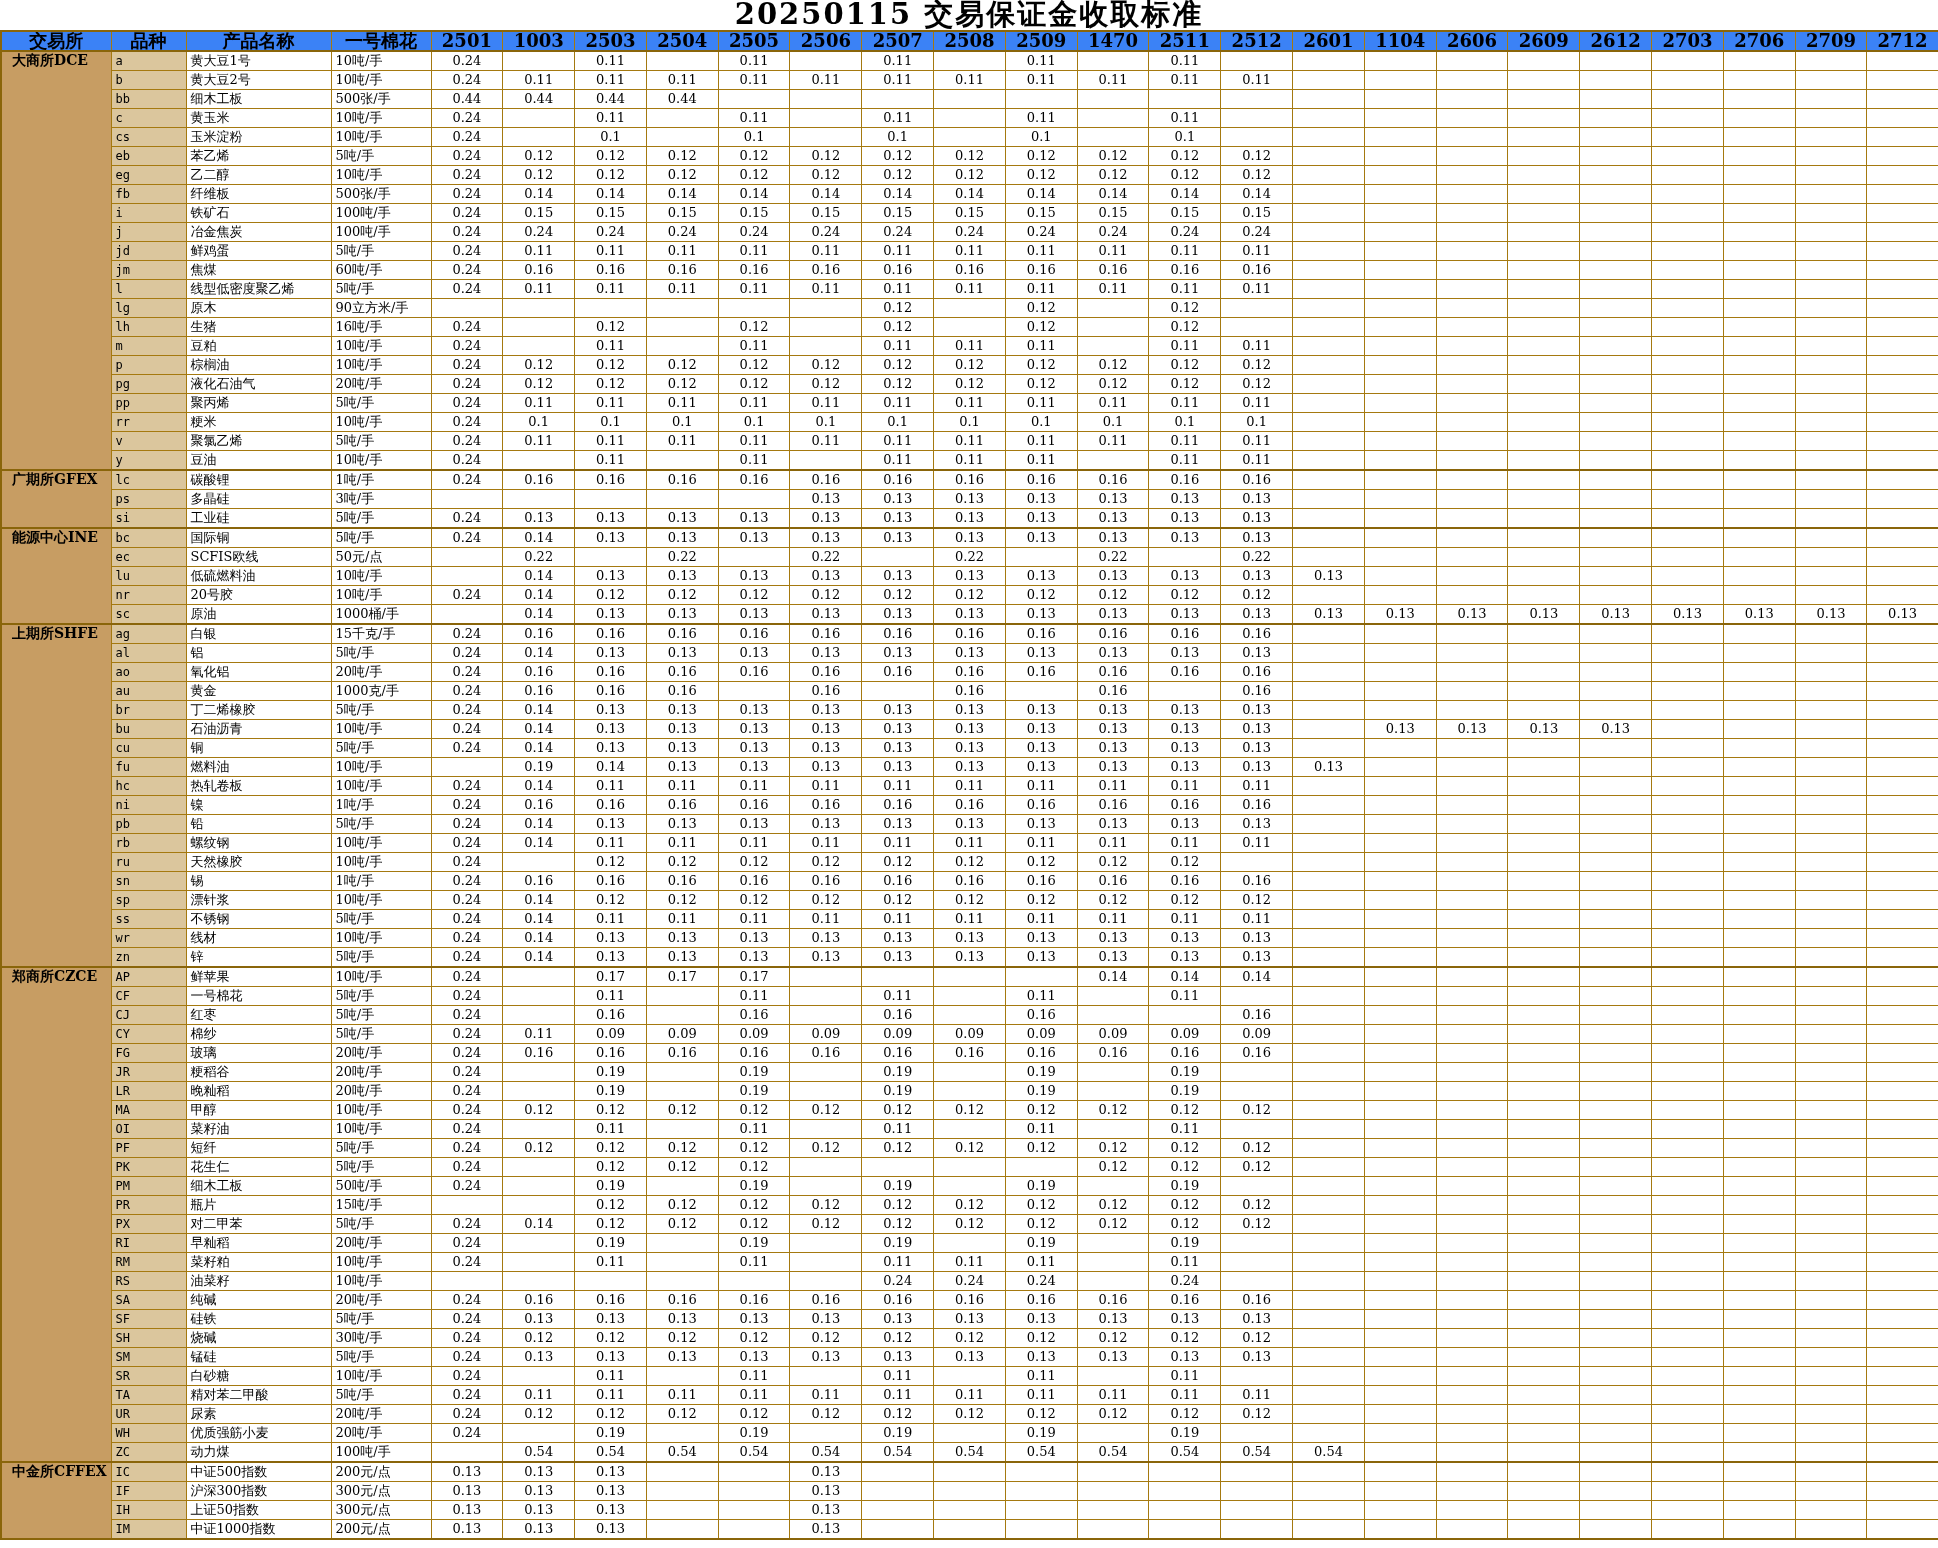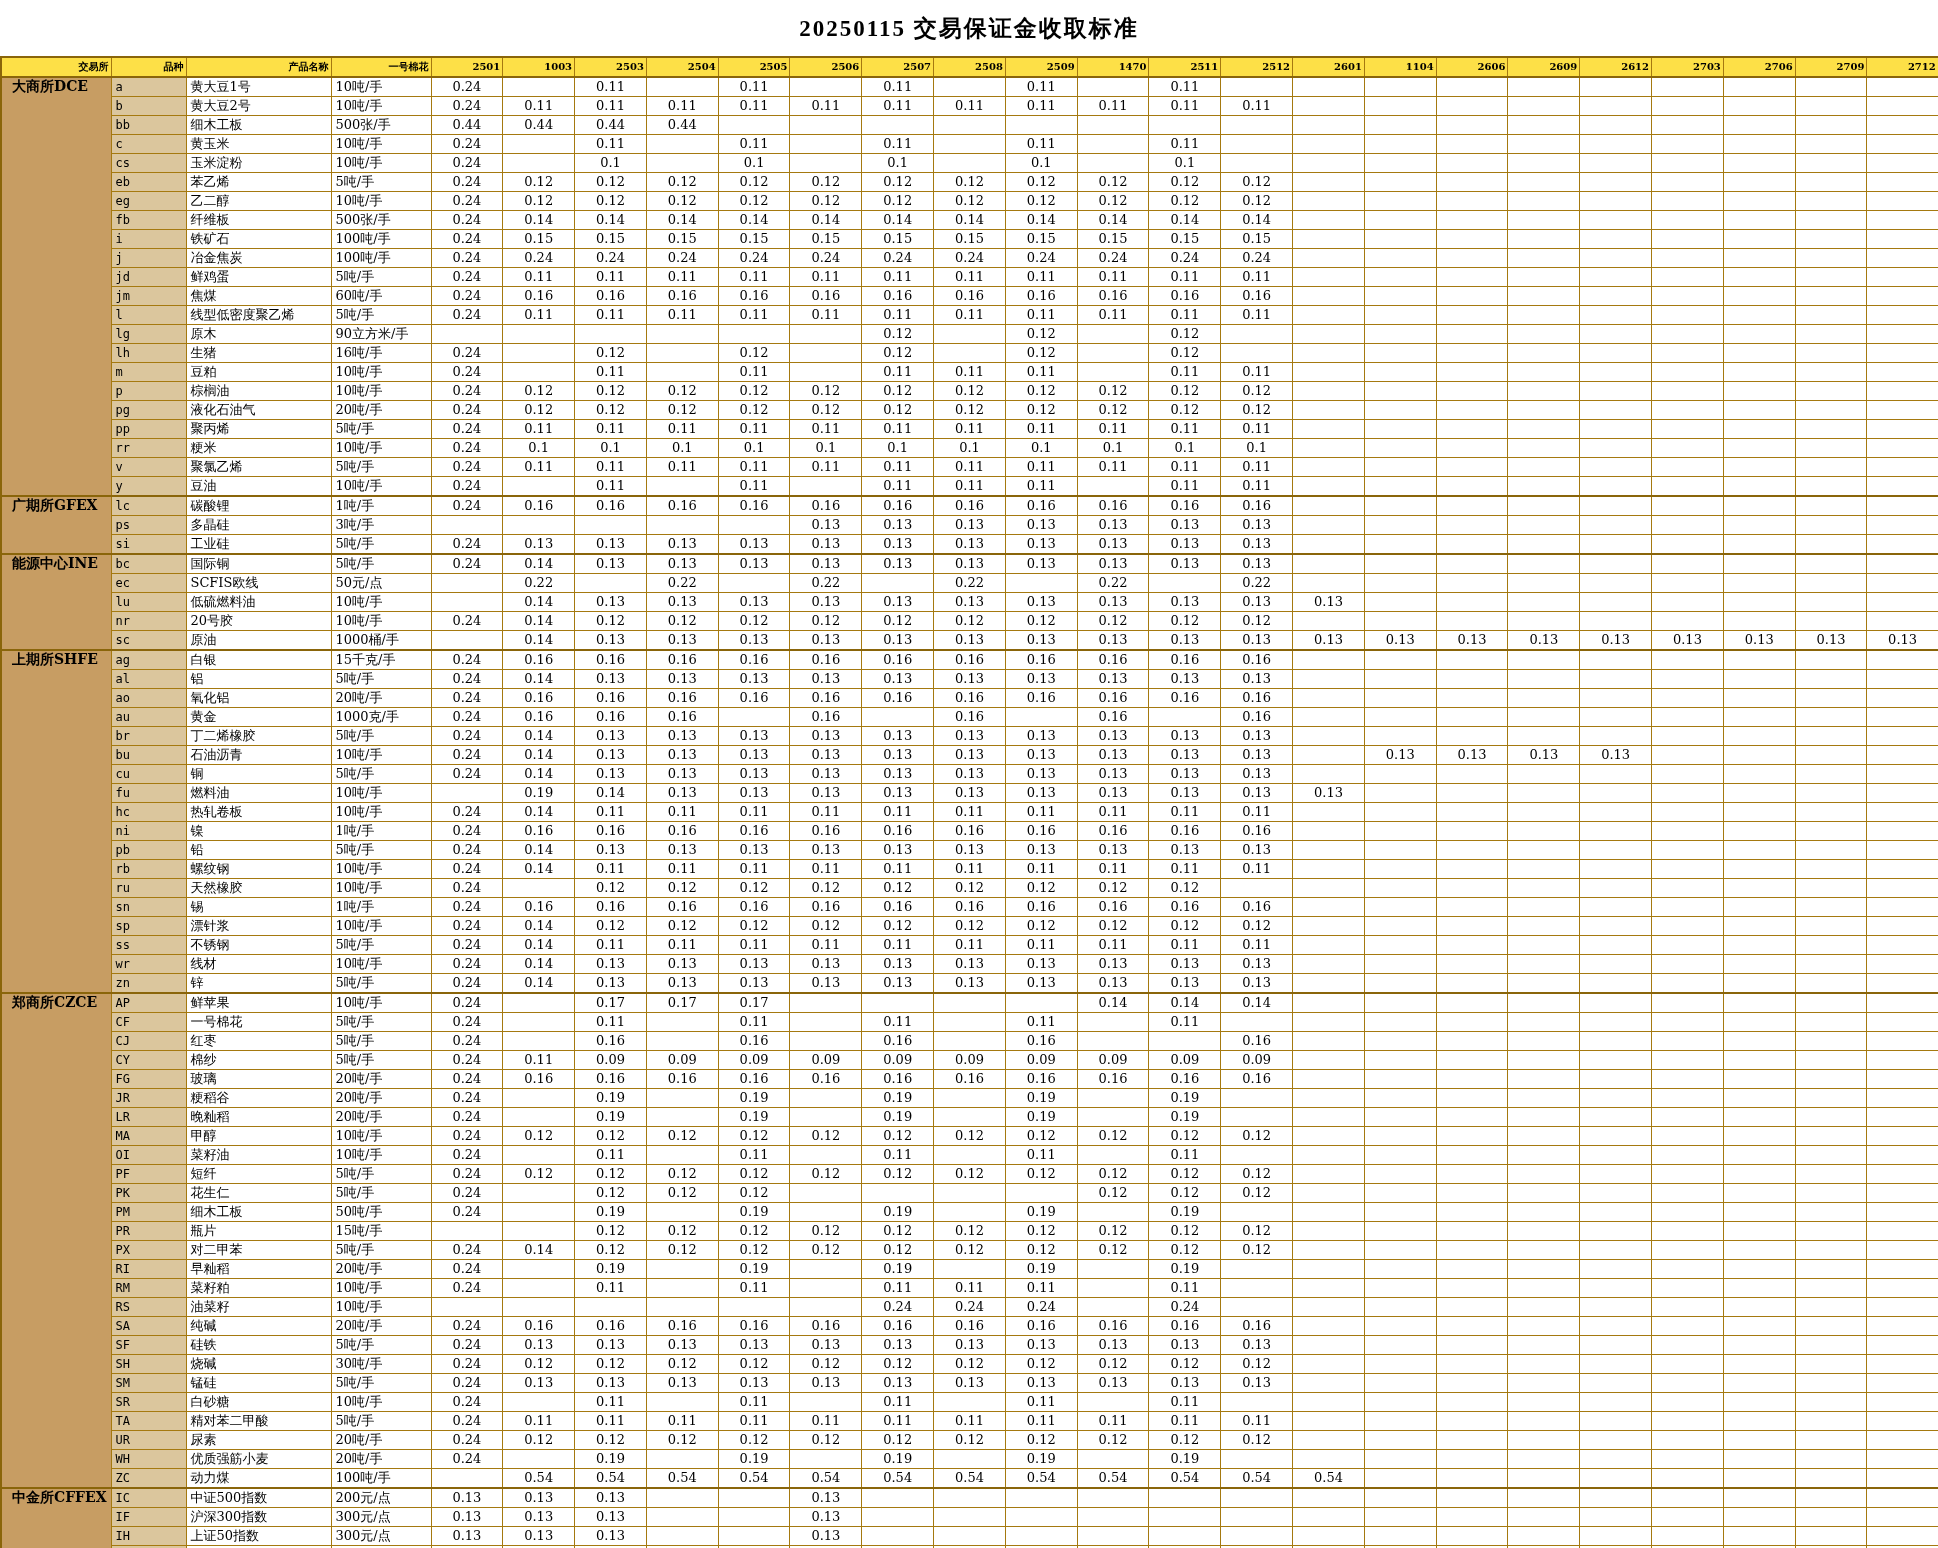--- a/index.html
+++ b/index.html
@@ -1,22 +1,22 @@
 <!DOCTYPE html>
 <html><head>
 <meta charset="utf-8">
 <style>
   html,body{margin:0;padding:0;background:#ffffff;}
   body{width:1938px;font-family:"DejaVu Serif","DejaVu Sans",serif;color:#000;}
-  .title-bar{height:56px;display:flex;align-items:center;justify-content:center;
-    font-size:23px;font-weight:bold;letter-spacing:2px;font-family:Liberation Serif, serif;}
+  .title-bar{height:30px;display:flex;align-items:center;justify-content:center;
+    font-size:29px;font-weight:bold;letter-spacing:2px;}
   table{border-collapse:collapse;table-layout:fixed;width:1938px;border:2px solid #8a650a;}
   th,td{border:1px solid #a5790f;height:18px;padding:0 2px;font-size:13px;line-height:16px;
     overflow:hidden;white-space:nowrap;}
-  thead th{background:#fde047;font-weight:bold;font-size:10px;text-align:right;height:18px;}
+  thead th{background:#3b82f6;font-weight:bold;font-size:18px;text-align:center;height:18px;}
   td.ex{background:#c79d63;font-weight:bold;text-align:left;vertical-align:top;
     font-size:14px;padding-left:10px;}
   td.code{background:#dbc69d;text-align:left;padding-left:4px;
     font-family:"DejaVu Sans Mono","DejaVu Sans",monospace;font-size:12px;}
   td.pname,td.unit{background:#ffffff;text-align:left;padding-left:4px;}
   td.num{background:#ffffff;text-align:center;}
   tr.gstart td{border-top:2px solid #8a650a;}
   col.c-ex{width:110px;} col.c-code{width:75px;} col.c-pname{width:145px;}
   col.c-unit{width:100px;} col.c-m{width:71.8px;}
 </style>

